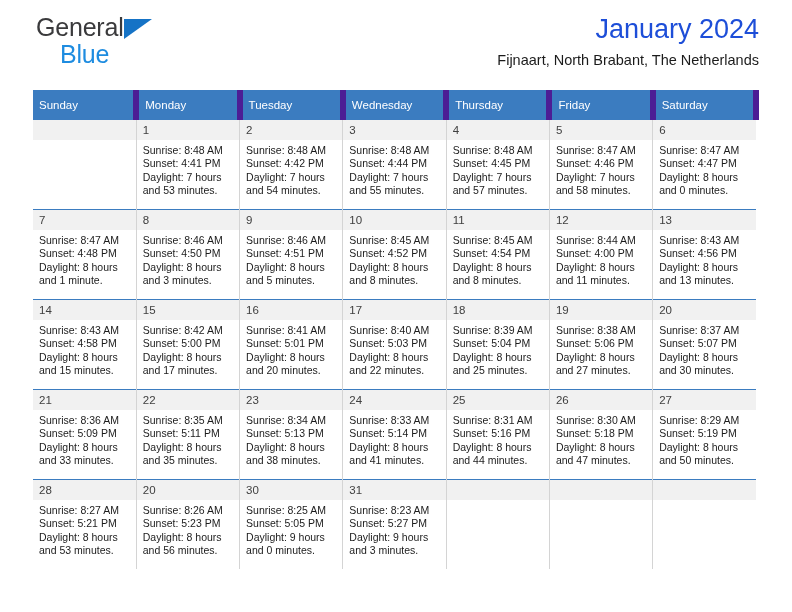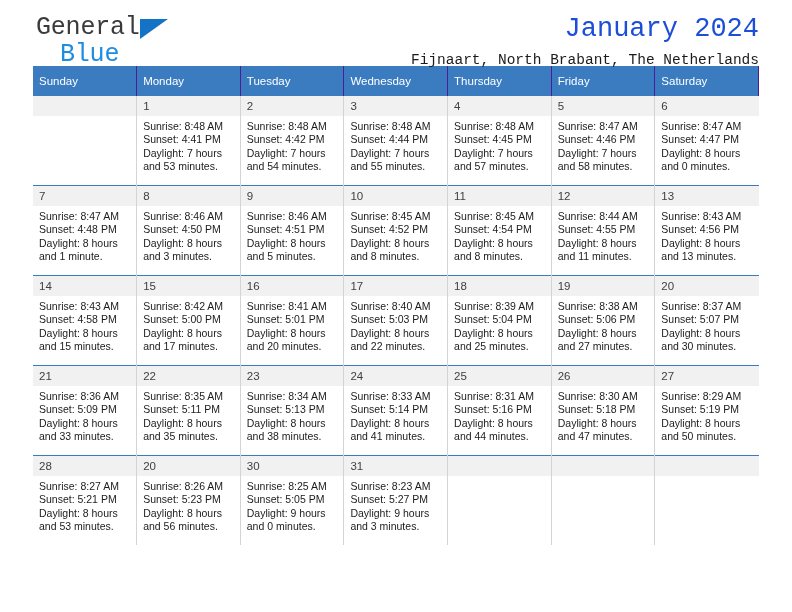--- a/index.html
+++ b/index.html
@@ -18,22 +18,21 @@
     position: relative;
     width: 792px;
     height: 612px;
     box-sizing: border-box;
     padding: 0 33px;
   }
 
   
   .header {
     position: relative;
-    height: 66px;
-    font-family: Liberation Mono, monospace;
+    height: 90px;
   }
   .brand {
     position: absolute;
     left: 3px;
     top: 15px;
     line-height: 1;
     user-select: none;
   }
   .brand-row1 {
     display: block;
@@ -89,21 +88,21 @@
     border-collapse: collapse;
     table-layout: fixed;
   }
   .calendar th {
     background: #3b7cc0;
     color: #ffffff;
     font-size: 11.5px;
     font-weight: normal;
     text-align: left;
     padding: 5px 0 5px 6px;
-    border-right: 1px solid #4c1d95;
+    border-right: 6px solid #4c1d95;
     height: 19px;
     vertical-align: middle;
   }
   .weekrow > td {
     vertical-align: top;
     padding: 0;
     border-top: 1px solid #3b7cc0;
     border-right: 1px solid #d4d4d4;
     height: 89px;
     background: #ffffff;
@@ -273,21 +272,21 @@
             <div>Sunrise: 8:45 AM</div>
             <div>Sunset: 4:54 PM</div>
             <div>Daylight: 8 hours</div>
             <div>and 8 minutes.</div>
           </div>
         </td>
         <td>
           <div class="daynum">12</div>
           <div class="cellbody">
             <div>Sunrise: 8:44 AM</div>
-            <div>Sunset: 4:55 PM</div>
+            <div>Sunset: 4:00 PM</div>
             <div>Daylight: 8 hours</div>
             <div>and 11 minutes.</div>
           </div>
         </td>
         <td>
           <div class="daynum">13</div>
           <div class="cellbody">
             <div>Sunrise: 8:43 AM</div>
             <div>Sunset: 4:56 PM</div>
             <div>Daylight: 8 hours</div>

